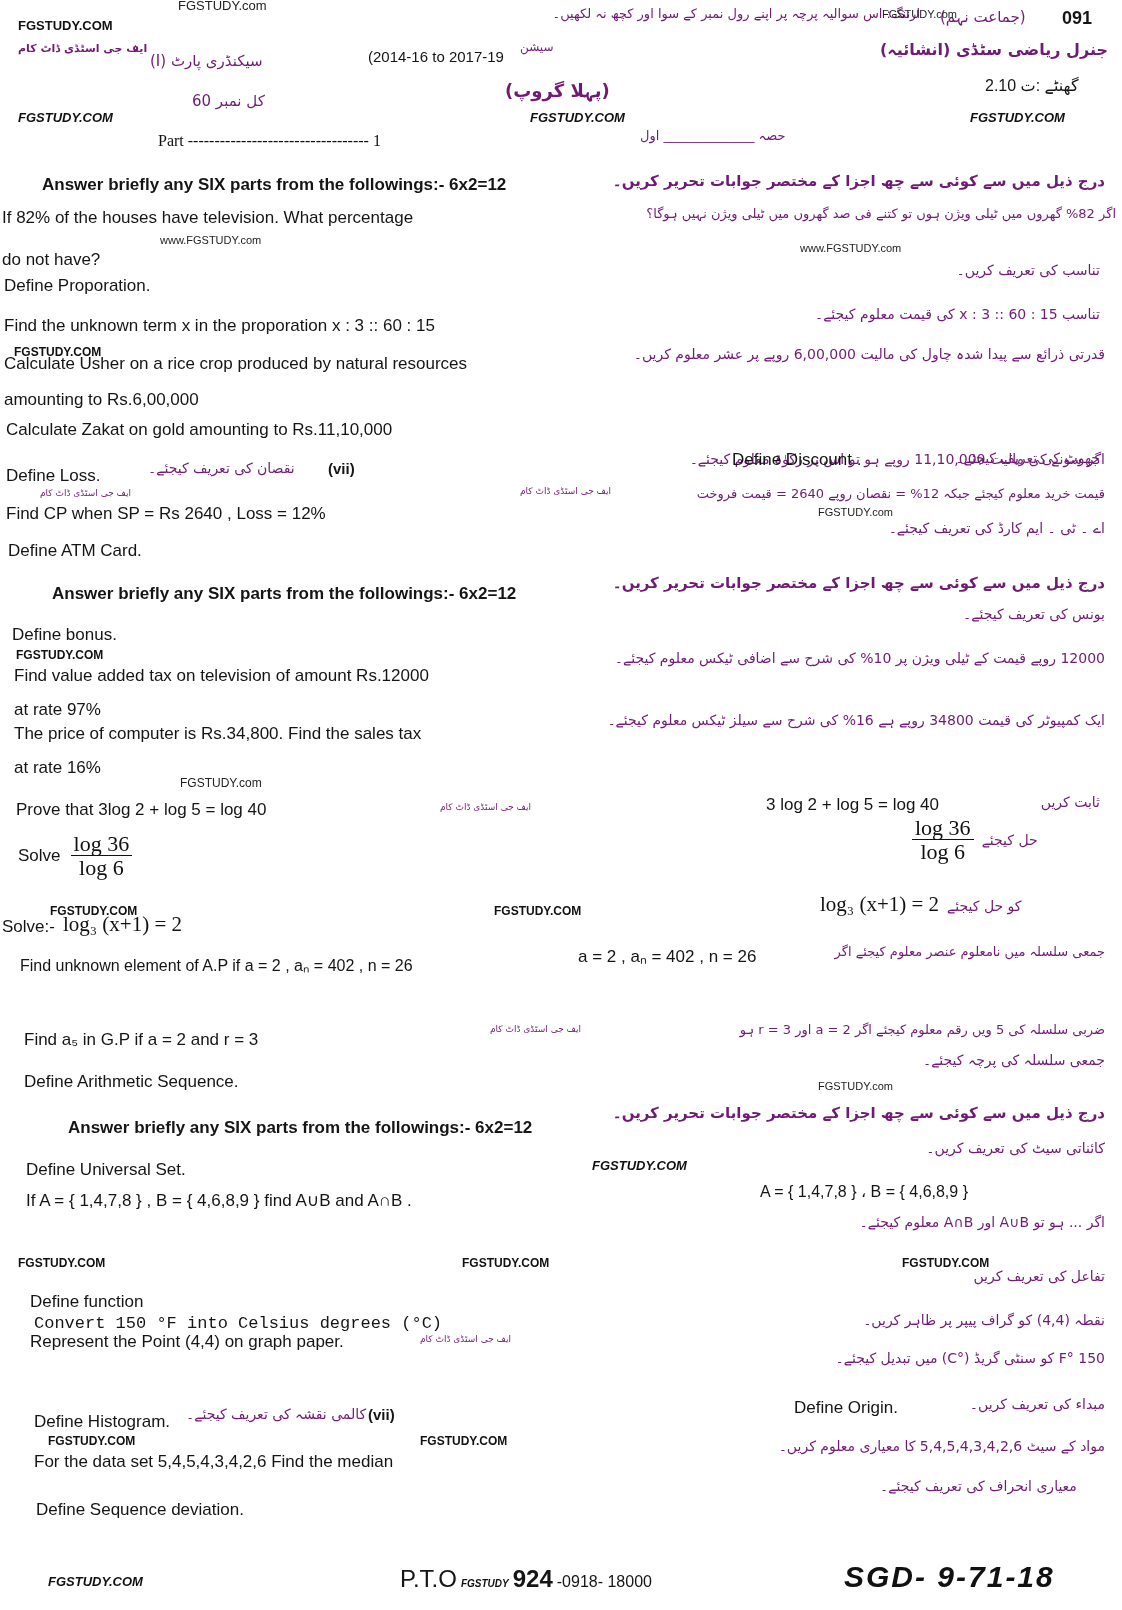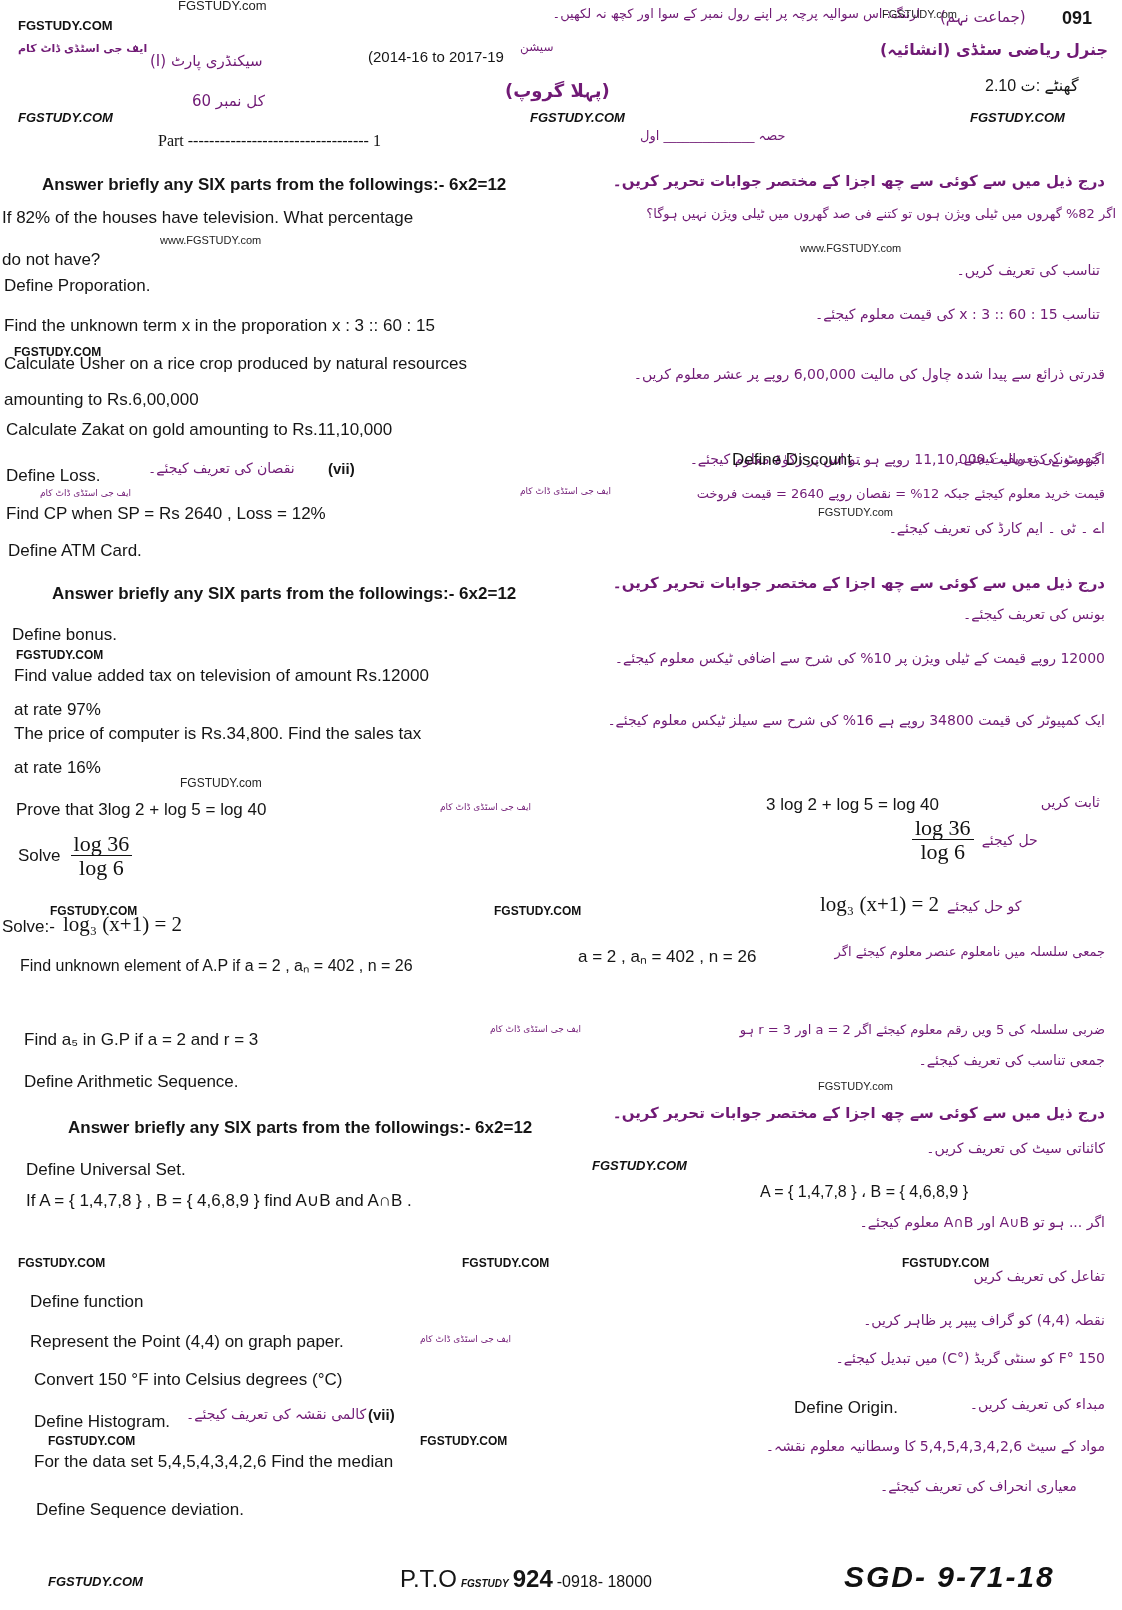--- a/index.html
+++ b/index.html
@@ -53,21 +53,21 @@
 <div class="abs en" style="left:2px;top:250px;">do not have?</div>
 
 <div class="abs en" style="left:4px;top:276px;">Define Proporation.</div>
 <div class="abs ur" style="left:900px;top:262px;width:200px;text-align:right;">تناسب کی تعریف کریں۔</div>
 
 <div class="abs en" style="left:4px;top:316px;">Find the unknown term x in the proporation x : 3 :: 60 : 15</div>
 <div class="abs ur" style="left:730px;top:306px;width:370px;text-align:right;">تناسب 15 : 60 :: 3 : x کی قیمت معلوم کیجئے۔</div>
 
 <div class="abs wm" style="left:14px;top:345px;font-size:12px;">FGSTUDY.COM</div>
 <div class="abs en" style="left:4px;top:354px;">Calculate Usher on a rice crop produced by natural resources</div>
-<div class="abs ur" style="left:600px;top:346px;width:505px;text-align:right;margin-top:20px;">قدرتی ذرائع سے پیدا شدہ چاول کی مالیت 6,00,000 روپے پر عشر معلوم کریں۔</div>
+<div class="abs ur" style="left:600px;top:346px;width:505px;text-align:right;">قدرتی ذرائع سے پیدا شدہ چاول کی مالیت 6,00,000 روپے پر عشر معلوم کریں۔</div>
 <div class="abs en" style="left:4px;top:390px;">amounting to Rs.6,00,000</div>
 
 <div class="abs en" style="left:6px;top:420px;">Calculate Zakat on gold amounting to Rs.11,10,000</div>
 <div class="abs ur" style="left:640px;top:416px;width:465px;text-align:right;margin-top:35px;">اگر سونے کی مالیت 11,10,000 روپے ہو تو اس پر زکوٰۃ معلوم کیجئے۔</div>
 
 <div class="abs en" style="left:6px;top:466px;">Define Loss.</div>
 <div class="abs ur" style="left:148px;top:460px;">نقصان کی تعریف کیجئے۔</div>
 <div class="abs en" style="left:328px;top:460px;font-weight:bold;font-size:15px;">(vii)</div>
 <div class="abs en" style="left:732px;top:450px;">Define Discount .</div>
 <div class="abs ur" style="left:900px;top:450px;width:200px;text-align:right;">چھوٹ کی تعریف کیجئے۔</div>
@@ -130,21 +130,21 @@
 
 <div class="abs en" style="left:20px;top:954px;font-size:16px;">Find unknown element of A.P if  a = 2 , aₙ = 402 , n = 26</div>
 <div class="abs en" style="left:578px;top:944px;font-size:17px;">a = 2 , aₙ = 402 , n = 26</div>
 <div class="abs ur" style="left:820px;top:944px;width:285px;text-align:right;font-size:13px;">جمعی سلسلہ میں نامعلوم عنصر معلوم کیجئے اگر</div>
 
 <div class="abs en" style="left:24px;top:1030px;">Find  a₅  in G.P if  a = 2    and  r = 3</div>
 <div class="abs ur" style="left:490px;top:1024px;font-size:9px;">ایف جی اسٹڈی ڈاٹ کام</div>
 <div class="abs ur" style="left:680px;top:1022px;width:425px;text-align:right;font-size:13px;">ضربی سلسلہ کی 5 ویں رقم معلوم کیجئے اگر a = 2 اور r = 3 ہو</div>
 
 <div class="abs en" style="left:24px;top:1072px;">Define Arithmetic Sequence.</div>
-<div class="abs ur" style="left:880px;top:1052px;width:225px;text-align:right;">جمعی تناسب کی تعریف کیجئے۔</div>
+<div class="abs ur" style="left:880px;top:1052px;width:225px;text-align:right;">جمعی سلسلہ کی پرچہ کیجئے۔</div>
 <div class="abs wm-light" style="left:818px;top:1080px;font-size:11px;">FGSTUDY.com</div>
 
 <div class="abs en head" style="left:68px;top:1118px;">Answer briefly any  SIX  parts from the followings:-   6x2=12</div>
 <div class="abs ur" style="left:720px;top:1104px;font-weight:bold;font-size:15px;width:385px;text-align:right;">درج ذیل میں سے کوئی سے چھ اجزا کے مختصر جوابات تحریر کریں۔</div>
 
 <div class="abs en" style="left:26px;top:1160px;">Define Universal Set.</div>
 <div class="abs wm wm-it" style="left:592px;top:1158px;">FGSTUDY.COM</div>
 <div class="abs ur" style="left:860px;top:1140px;width:245px;text-align:right;">کائناتی سیٹ کی تعریف کریں۔</div>
 
 <div class="abs" style="left:26px;top:1190px;">
@@ -157,33 +157,33 @@
 <div class="abs wm" style="left:462px;top:1256px;font-size:12px;">FGSTUDY.COM</div>
 <div class="abs wm" style="left:902px;top:1256px;font-size:12px;">FGSTUDY.COM</div>
 
 <div class="abs en" style="left:30px;top:1292px;">Define function</div>
 <div class="abs ur" style="left:880px;top:1268px;width:225px;text-align:right;">تفاعل کی تعریف کریں</div>
 
 <div class="abs en" style="left:30px;top:1332px;">Represent the Point (4,4) on graph paper.</div>
 <div class="abs ur" style="left:800px;top:1312px;width:305px;text-align:right;">نقطہ (4,4) کو گراف پیپر پر ظاہر کریں۔</div>
 <div class="abs ur" style="left:420px;top:1334px;font-size:9px;">ایف جی اسٹڈی ڈاٹ کام</div>
 
-<div class="abs en" style="left:34px;top:1370px;">Convert  150 °F  into Celsius degrees (°C)</div>
+<div class="abs en" style="left:34px;top:1314px;font-family:Liberation Mono, monospace;">Convert  150 °F  into Celsius degrees (°C)</div>
 <div class="abs ur" style="left:700px;top:1350px;width:405px;text-align:right;">150 °F کو سنٹی گریڈ (°C) میں تبدیل کیجئے۔</div>
 
 <div class="abs en" style="left:34px;top:1412px;">Define Histogram.</div>
 <div class="abs ur" style="left:186px;top:1406px;">کالمی نقشہ کی تعریف کیجئے۔</div>
 <div class="abs en" style="left:368px;top:1406px;font-weight:bold;font-size:15px;">(vii)</div>
 <div class="abs en" style="left:794px;top:1398px;">Define Origin.</div>
 <div class="abs ur" style="left:920px;top:1396px;width:185px;text-align:right;">مبداء کی تعریف کریں۔</div>
 <div class="abs wm" style="left:48px;top:1434px;font-size:12px;">FGSTUDY.COM</div>
 <div class="abs wm" style="left:420px;top:1434px;font-size:12px;">FGSTUDY.COM</div>
 
 <div class="abs en" style="left:34px;top:1452px;">For the data set 5,4,5,4,3,4,2,6   Find the median</div>
-<div class="abs ur" style="left:700px;top:1438px;width:405px;text-align:right;">مواد کے سیٹ 5,4,5,4,3,4,2,6 کا وسطانیہ معلوم نقشہ۔</div>
+<div class="abs ur" style="left:700px;top:1438px;width:405px;text-align:right;">مواد کے سیٹ 5,4,5,4,3,4,2,6 کا معیاری معلوم کریں۔</div>
 
 <div class="abs en" style="left:36px;top:1500px;">Define Sequence deviation.</div>
 <div class="abs ur" style="left:880px;top:1478px;width:225px;text-align:left;">معیاری انحراف کی تعریف کیجئے۔</div>
 
 <div class="abs wm wm-it" style="left:48px;top:1574px;">FGSTUDY.COM</div>
 <div class="abs" style="left:400px;top:1565px;display:flex;align-items:baseline;gap:4px;">
   <span class="en big" style="font-weight:normal;">P.T.O</span>
   <span class="wm wm-it" style="font-size:10px;vertical-align:super;">FGSTUDY</span>
   <span class="en big">924</span>
   <span class="en" style="font-size:16px;">-0918-  18000</span>

